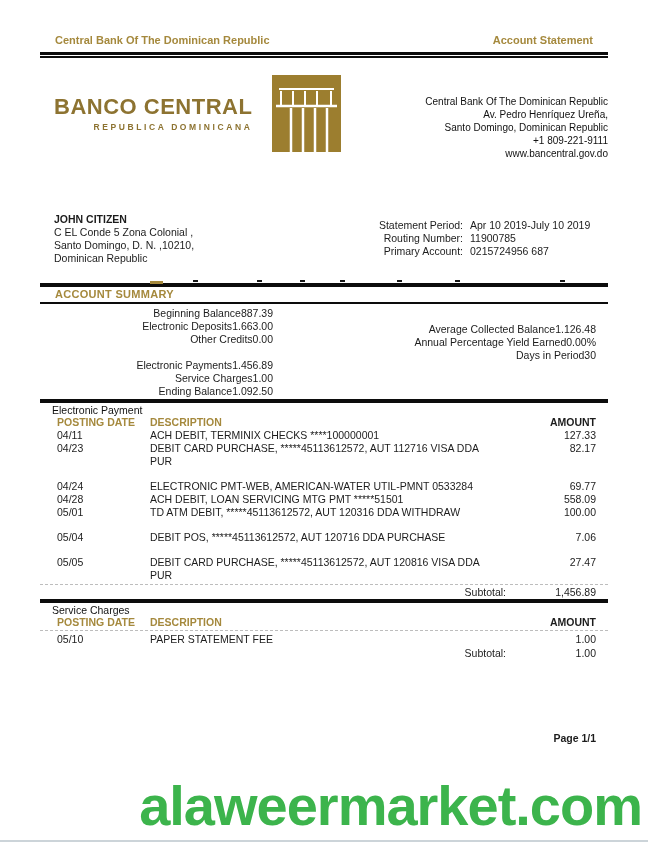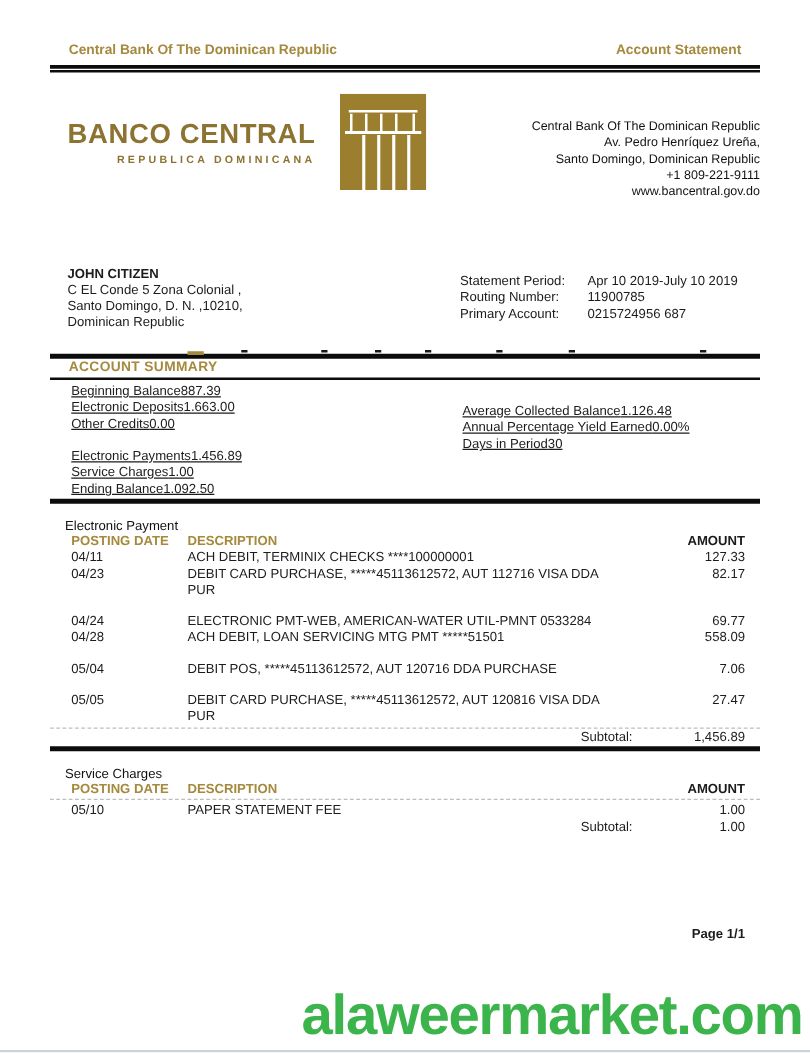--- a/index.html
+++ b/index.html
@@ -36,61 +36,61 @@
   .brand-sub{font-size:8.5px;font-weight:bold;color:var(--logo-gold,#8d7331);letter-spacing:2.6px;text-align:right;margin-top:2px;}
   .brand-icon{margin-left:20px;width:69px;height:77px;margin-top:5px;}
   .brand-address{font-size:10px;line-height:13px;text-align:right;color:#111;padding-top:25px;}
 
   
   .info-row{display:flex;margin-top:63px;}
   .customer{padding-left:14px;font-size:10.5px;line-height:13px;}
   .customer-name{font-weight:bold;}
   .stmt-info{margin-left:auto;margin-top:6px;width:240px;font-size:10.5px;line-height:13px;}
   .stmt-info .kv-row{display:flex;}
-  .stmt-info .kv-label{width:95px;flex:none;}
+  .stmt-info .kv-label{width:95px;text-align:right;flex:none;}
   .stmt-info .kv-value{margin-left:7px;white-space:nowrap;}
 
   
   .thick-rule{height:4px;background:#0c0c0c;position:relative;}
   .mid-rule{height:2px;background:#0c0c0c;}
   .dotted-rule{border-top:1px dashed #bdbdbd;height:0;}
   .thick-rule .mark{position:absolute;top:-3px;height:2px;width:5px;background:#161616;display:block;}
   .thick-rule .mark.gold{background:var(--gold,#a5893d);width:13px;top:-2px;height:3px;}
 
   
   .summary-section{margin-top:18px;}
   .summary-title{font-size:11px;font-weight:bold;color:var(--gold,#a5893d);padding-left:15px;line-height:15px;letter-spacing:.3px;}
   .summary-cols{position:relative;height:93px;margin-top:2px;font-size:10.5px;line-height:13px;}
   .summary-left{position:absolute;left:17px;top:1px;width:216px;}
   .summary-right{position:absolute;left:330px;top:17px;width:226px;}
-  .summary-cols .kv-row{display:flex;justify-content:flex-start;text-decoration:underline;}
+  .summary-cols .kv-row{display:flex;justify-content:flex-end;}
   .summary-cols .group + .group{margin-top:13px;}
 
   
-  .section-title{font-size:10.5px;line-height:12px;padding-left:12px;padding-top:12px;color:#111;}
+  .section-title{font-size:10.5px;line-height:12px;padding-left:12px;padding-top:1px;color:#111;}
   .txn-header{display:flex;font-size:10.5px;font-weight:bold;line-height:13px;}
   .txn-header .col-date{color:var(--gold,#a5893d);}
   .txn-header .col-desc{color:var(--gold,#a5893d);}
   .col-date{margin-left:17px;width:93px;flex:none;}
   .col-desc{flex:1;}
   .col-amount{width:110px;flex:none;text-align:right;padding-right:12px;}
   .txn-body{font-size:10.5px;line-height:13px;}
   .txn-body .group + .group{margin-top:12px;}
   .txn-row{display:flex;}
   .subtotal-row{display:flex;justify-content:flex-end;font-size:10.5px;line-height:13px;padding-right:12px;margin-top:1px;}
   .subtotal-label{margin-right:20px;}
   .subtotal-value{width:70px;text-align:right;}
   .ep-section .dotted-rule{margin-top:2px;margin-bottom:1px;}
   .sc-section .dotted-rule{margin-top:1px;margin-bottom:2px;}
 
   
   .page-num{margin-top:72px;text-align:right;padding-right:12px;font-size:10.5px;font-weight:bold;line-height:13px;}
   .watermark{
     position:absolute;right:6px;bottom:6px;
-    font-size:45px;font-weight:bold;letter-spacing:-1px;
+    font-size:56px;font-weight:bold;letter-spacing:-1px;
     color:var(--watermark-green,#3cb44c);
     line-height:1;
     margin-left:13px;
   }
 </style>
 </head>
 <body>
 
 <div class="page">
   <div class="content">
@@ -248,20 +248,25 @@
             <div class="txn-row">
               <span class="col-date">04/24</span>
               <span class="col-desc">ELECTRONIC PMT-WEB, AMERICAN-WATER UTIL-PMNT 0533284</span>
               <span class="col-amount">69.77</span>
             </div>
             <div class="txn-row">
               <span class="col-date">04/28</span>
               <span class="col-desc">ACH DEBIT, LOAN SERVICING MTG PMT *****51501</span>
               <span class="col-amount">558.09</span>
             </div>
+            <div class="txn-row">
+              <span class="col-date">05/01</span>
+              <span class="col-desc">TD ATM DEBIT, *****45113612572, AUT 120316 DDA WITHDRAW</span>
+              <span class="col-amount">100.00</span>
+            </div>
           </div>
           <div class="group">
             <div class="txn-row">
               <span class="col-date">05/04</span>
               <span class="col-desc">DEBIT POS, *****45113612572, AUT 120716 DDA PURCHASE</span>
               <span class="col-amount">7.06</span>
             </div>
           </div>
           <div class="group">
             <div class="txn-row">

